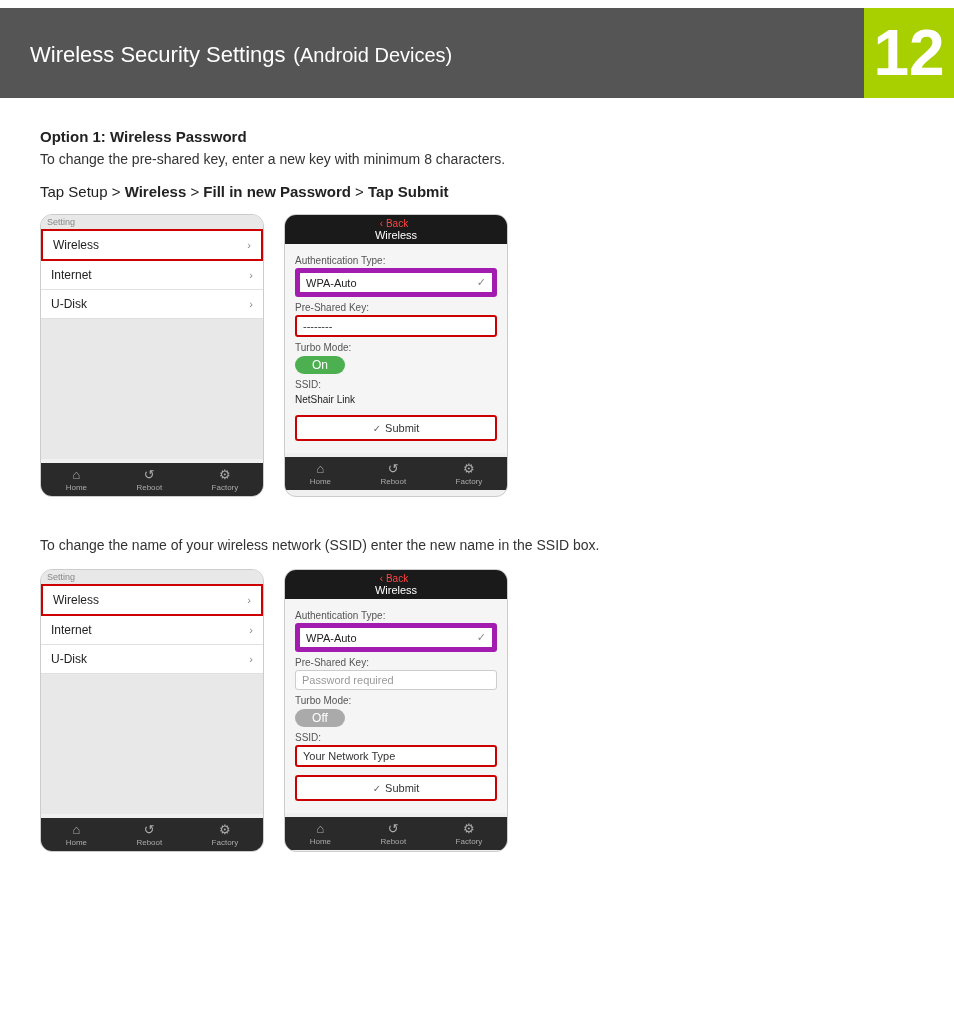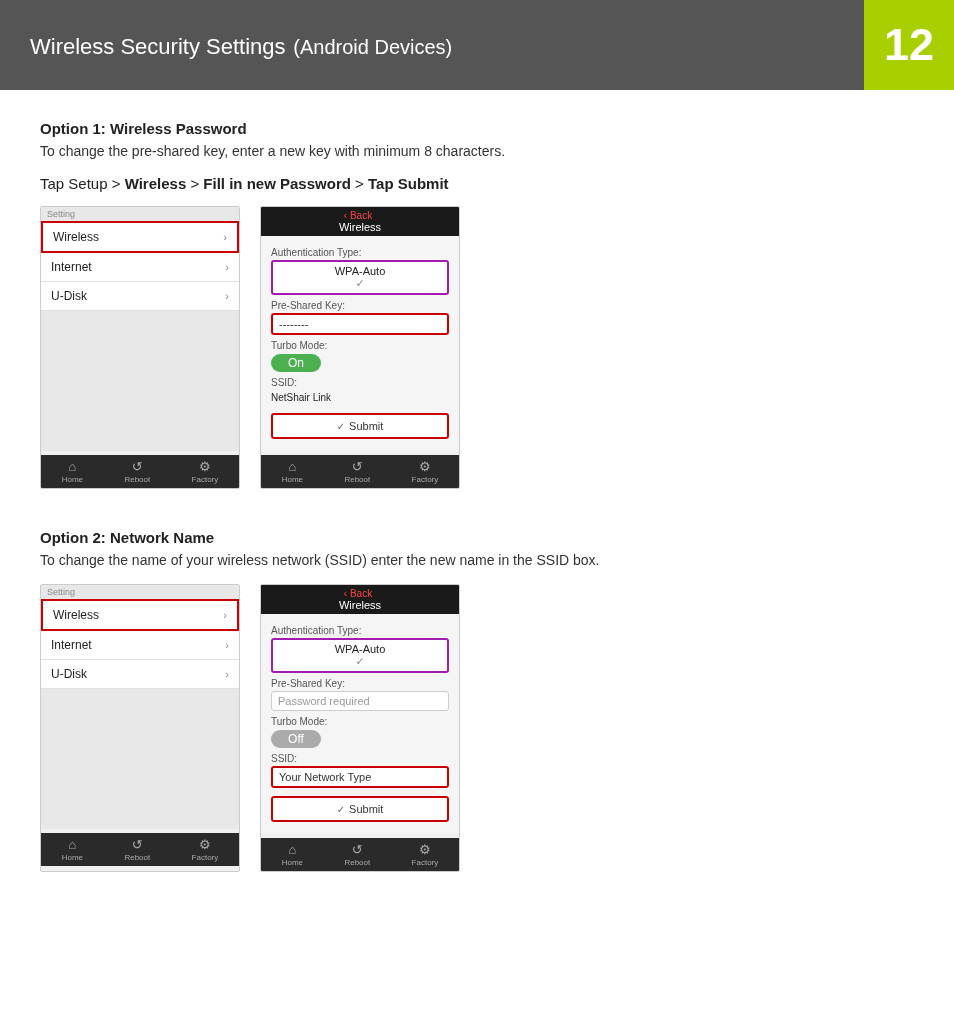--- a/index.html
+++ b/index.html
@@ -12,20 +12,21 @@
     }
 
     
     .header {
       background: #555555;
       height: 90px;
       display: flex;
       align-items: center;
       padding-left: 30px;
       position: relative;
+      margin-top: 8px;
     }
     .header-title {
       color: #ffffff;
       font-size: 28px;
       font-weight: bold;
     }
     .header-title span {
       font-weight: normal;
       font-size: 22px;
     }
@@ -33,21 +34,21 @@
       position: absolute;
       right: 0;
       top: 0;
       background: #a8d000;
       width: 90px;
       height: 90px;
       display: flex;
       align-items: center;
       justify-content: center;
       color: white;
-      font-size: 45px;
+      font-size: 64px;
       font-weight: bold;
     }
 
     
     .content {
       padding: 30px 40px;
     }
 
     
     .option-title {
@@ -72,26 +73,26 @@
 
     
     .screenshots {
       display: flex;
       gap: 20px;
       margin-bottom: 40px;
     }
 
     
     .phone-screen {
-      width: 200px;
+      width: 224px;
       border: 1px solid #ccc;
       background: #f0f0f0;
       font-size: 11px;
       color: #222;
-      border-radius: 2px;
+      border-radius: 12px;
       overflow: hidden;
     }
 
     
     .phone-topbar {
       background: #1a1a1a;
       color: #ccc;
       font-size: 9px;
       padding: 3px 8px;
       display: flex;
@@ -154,29 +155,28 @@
       padding: 3px 6px;
       font-size: 11px;
       width: 100%;
       color: #333;
     }
     .form-input.no-border {
       border: 1px solid #ccc;
     }
     .form-select-row {
       background: #ffffff;
-      border: 2px solid #a21caf;
+      border: 5px solid #a21caf;
       border-radius: 3px;
       padding: 3px 6px;
       font-size: 11px;
       width: 100%;
       display: flex;
       justify-content: space-between;
       align-items: center;
-      flex-direction: column;
     }
     .form-select-row .check {
       color: #888;
     }
 
     
     .toggle-row {
       display: flex;
       align-items: center;
       margin: 3px 0;
@@ -328,21 +328,20 @@
           <div class="bottom-nav-item">
             <span class="nav-icon">⚙</span>
             <span>Factory</span>
           </div>
         </div>
       </div>
     </div>
   </div>
 
   <div>
-    <div class="option-title">Option 2: Network Name</div>
     <div class="option-desc">To change the name of your wireless network (SSID) enter the new name in the SSID box.</div>
 
     <div class="screenshots">
 
       <div class="phone-screen">
         <div class="screen-label">Setting</div>
         <div class="menu-item selected">
           <span>Wireless</span>
           <span class="arrow">›</span>
         </div>

